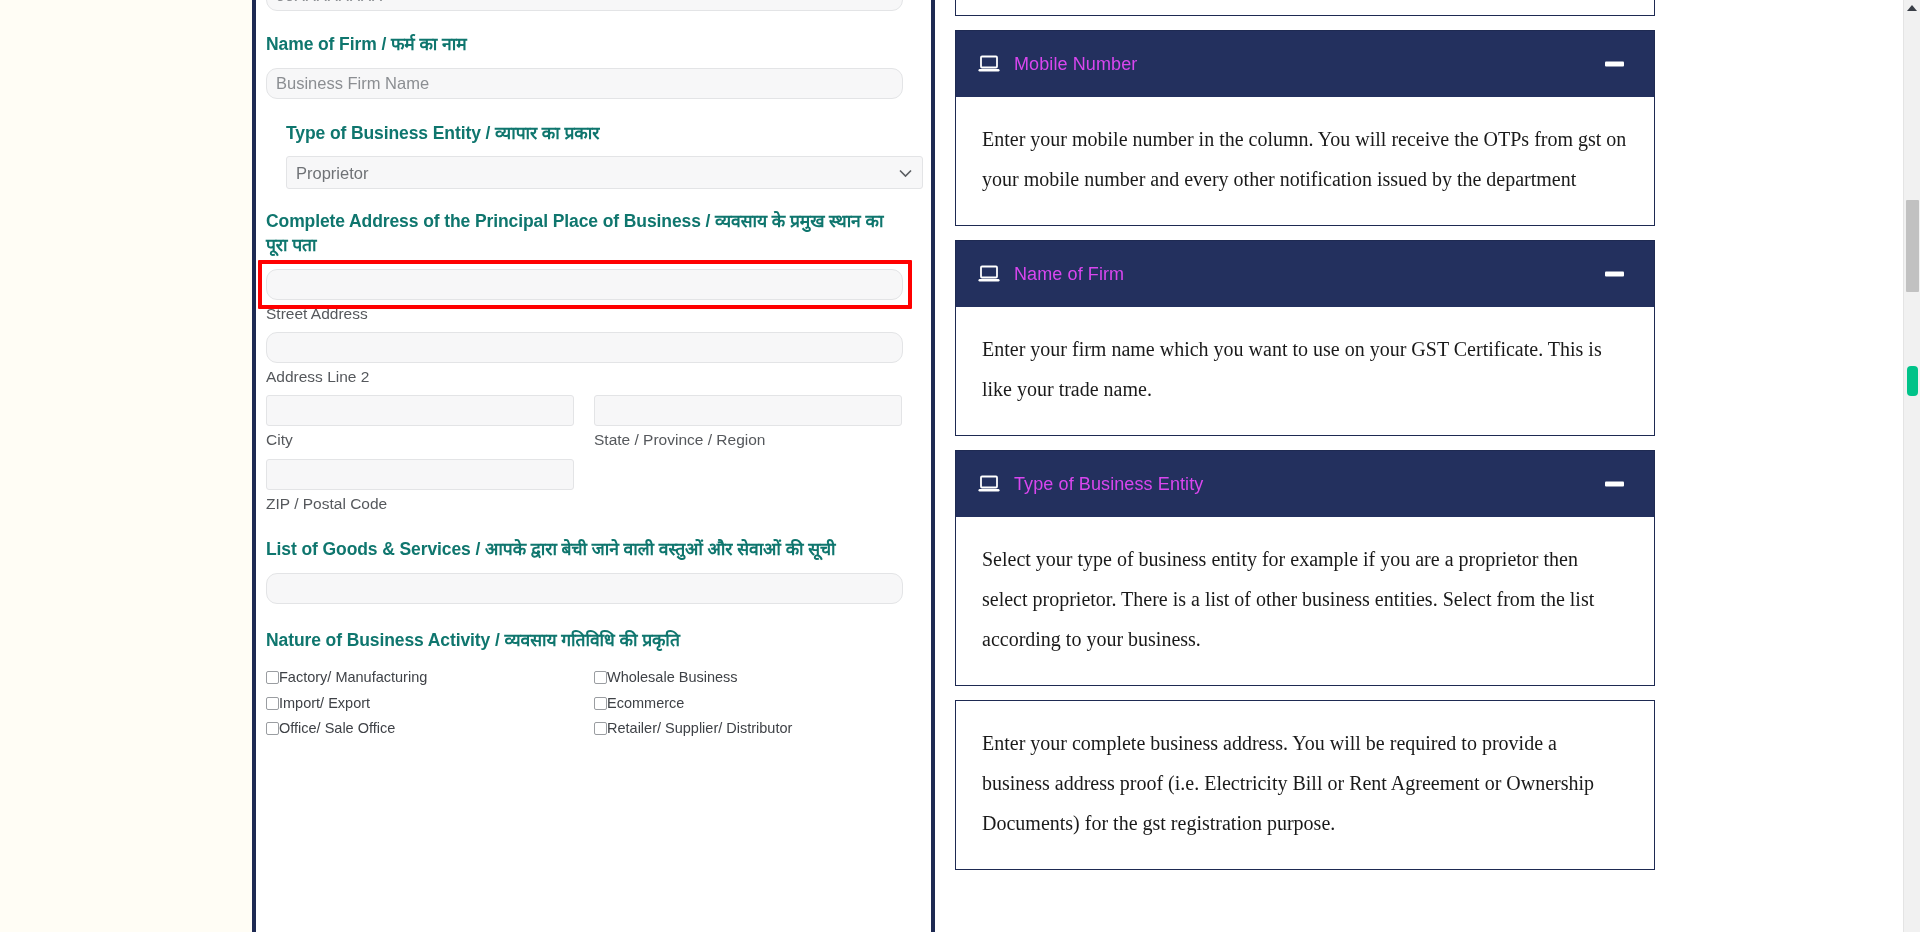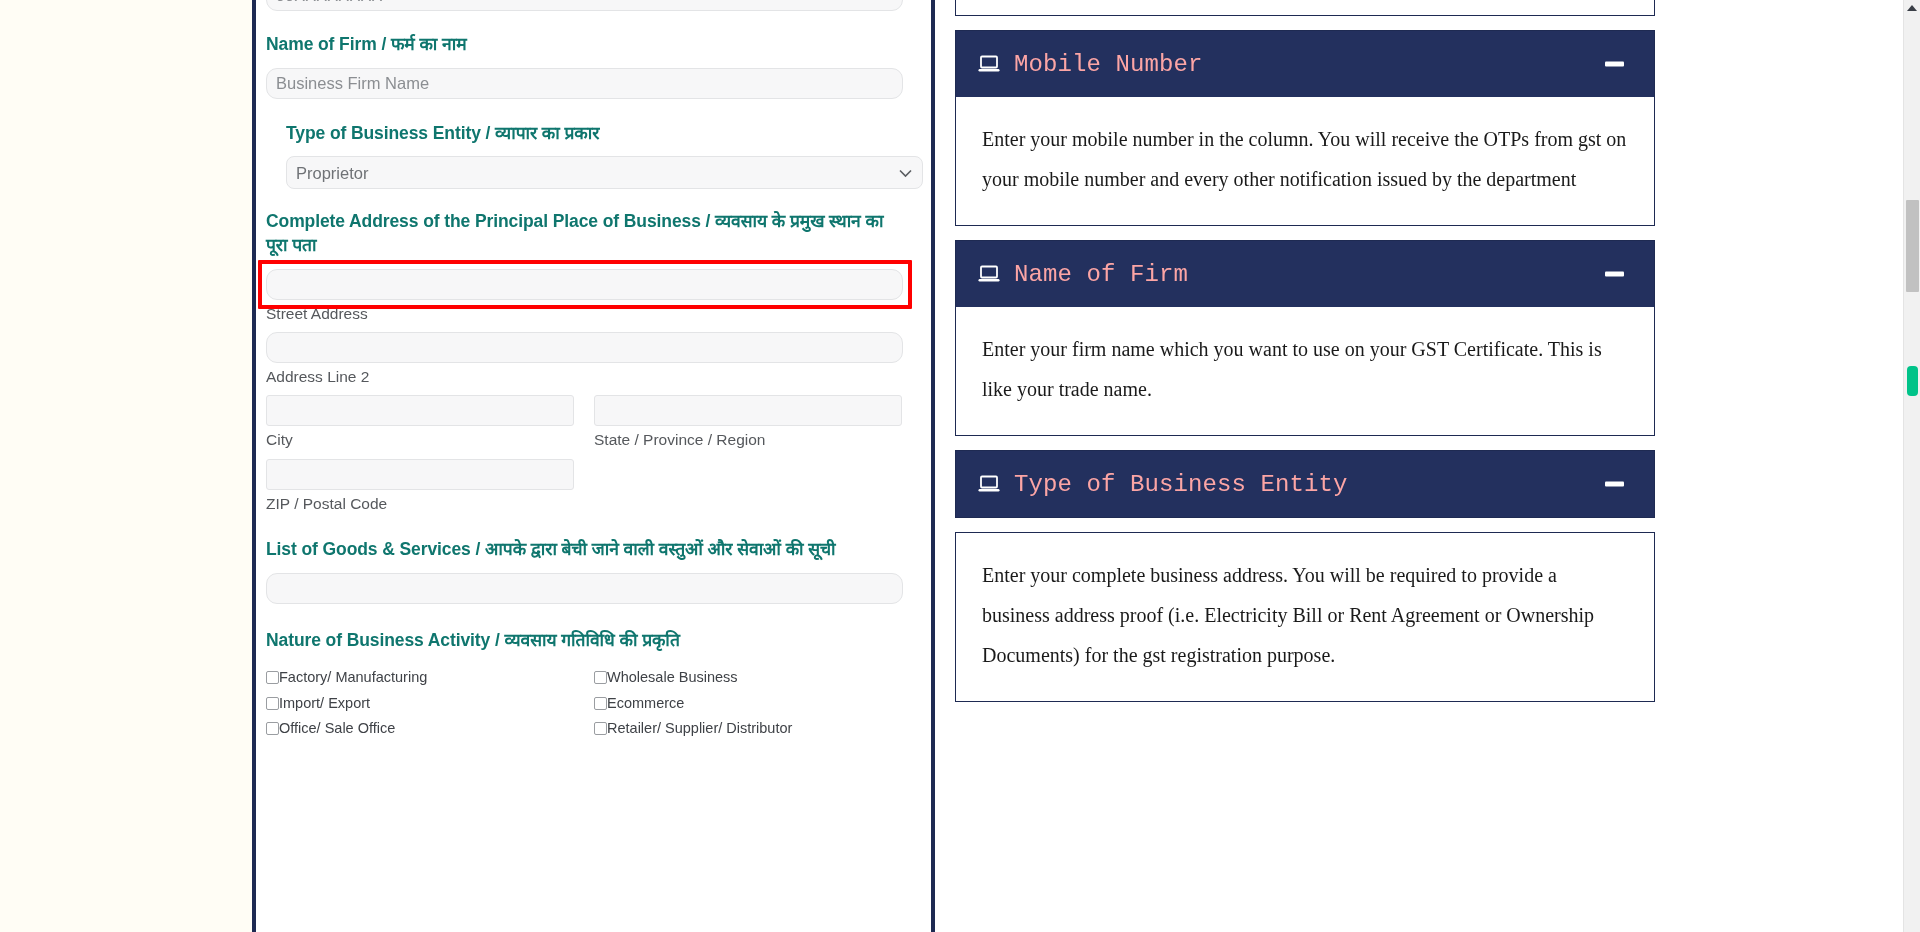--- a/index.html
+++ b/index.html
@@ -57,21 +57,21 @@
     color: #6f7276;
     outline: none;
   }
   .text-input::placeholder { color: #8b8e92; opacity: 1; }
   .select-input {
     display: block;
     width: 637px;
     height: 33px;
     background: #f7f7f8;
     border: 1px solid #e3e4e6;
-    border-radius: 8px;
+    border-radius: 3px;
     padding: 0 9px;
     font-family: "Liberation Sans", sans-serif;
     font-size: 16.5px;
     color: #6f7276;
     -webkit-appearance: none; appearance: none;
     outline: none;
   }
   .select-wrap { position: relative; width: 637px; }
   .select-chevron {
     position: absolute; right: 11px; top: 50%; transform: translateY(-50%);
@@ -135,24 +135,24 @@
   .acc-head {
     background: #23305e;
     color: #ffffff;
     height: 66px;
     display: flex;
     align-items: center;
     padding: 0 22px 0 22px;
     position: relative;
   }
   .acc-title {
-    font-family: Liberation Mono, monospace;
-    font-size: 24px;
+    font-family: Liberation Sans, sans-serif;
+    font-size: 18px;
     font-weight: normal;
-    color: #fca5a5;
+    color: #d946ef;
     letter-spacing: 0.1px;
   }
   .acc-icon {
     display: inline-flex;
     margin-right: 14px;
     align-items: center;
   }
   .acc-minus {
     position: absolute;
     right: 30px;
@@ -332,20 +332,21 @@
       <div class="acc-head">
         <span class="acc-icon">
           <svg width="22" height="18" viewBox="0 0 22 18">
             <rect x="3" y="1.5" width="16" height="11" rx="1" fill="none" stroke="#ffffff" stroke-width="1.8"></rect>
             <rect x="0.5" y="14" width="21" height="2.4" rx="1.2" fill="#ffffff"></rect>
           </svg>
         </span>
         <span class="acc-title">Type of Business Entity</span>
         <span class="acc-minus"></span>
       </div>
+      <div class="acc-body">Select your type of business entity for example if you are a proprietor then select proprietor. There is a list of other business entities. Select from the list according to your business.</div>
     </div>
 
     <div class="acc-card">
       <div class="acc-body">Enter your complete business address. You will be required to provide a business address proof (i.e. Electricity Bill or Rent Agreement or Ownership Documents) for the gst registration purpose.</div>
     </div>
 
   </div>
 
   <div class="page-scrollbar">
     <div class="sb-arrow-up"></div>

